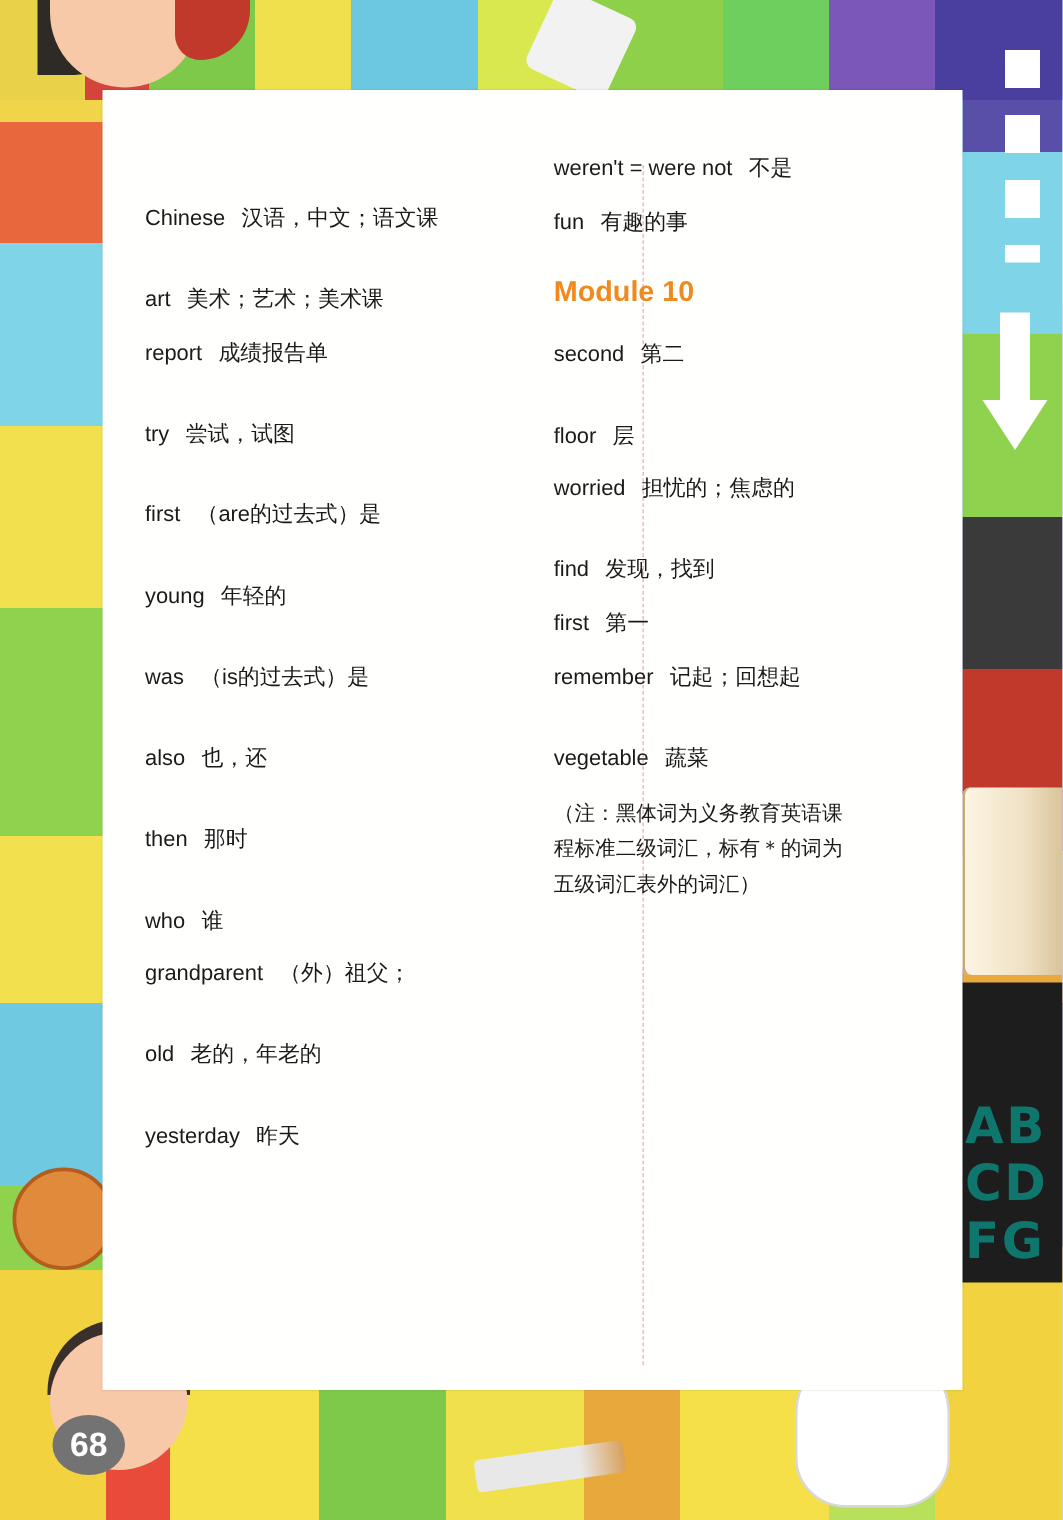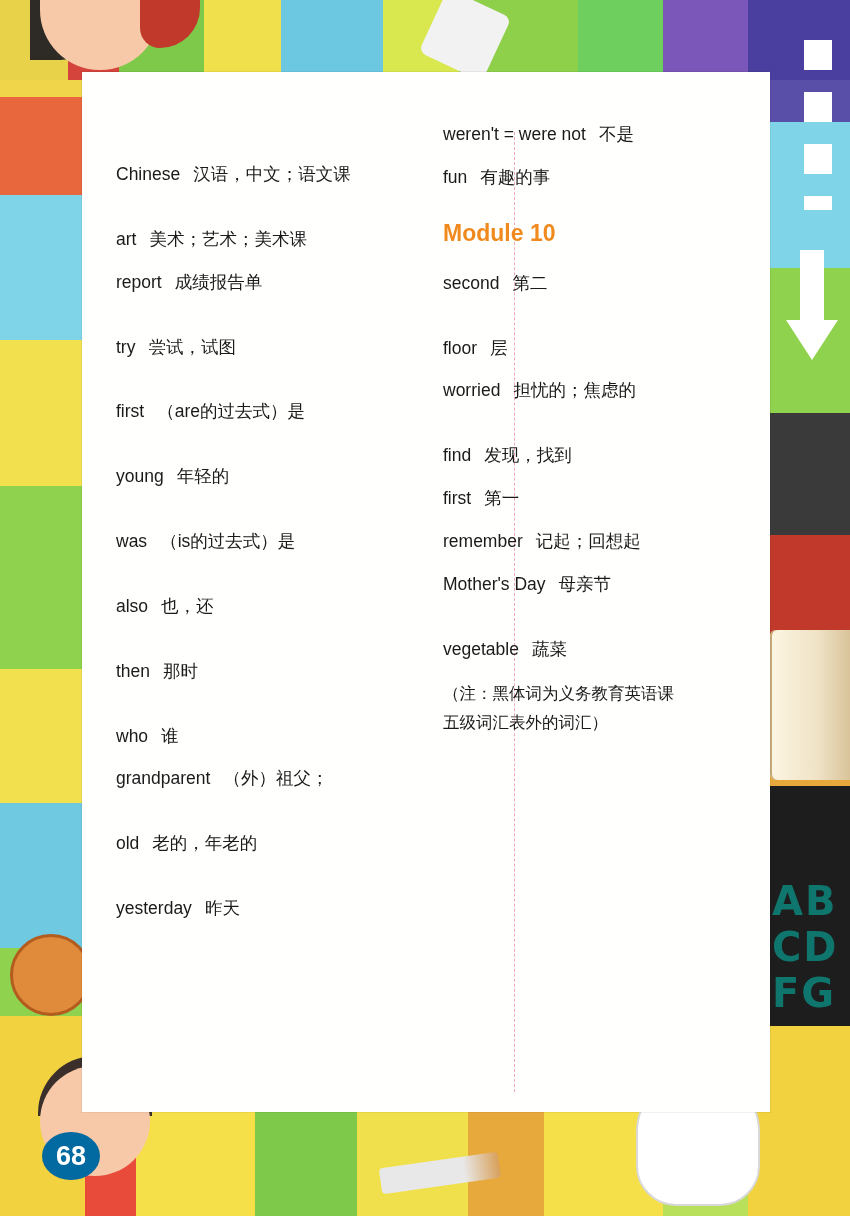--- a/index.html
+++ b/index.html
@@ -261,21 +261,21 @@
     line-height: 1.75;
   }
   .note .line2 { display: block; }
 
   .page-number {
     position: absolute;
     left: 42px;
     bottom: 36px;
     width: 58px;
     height: 48px;
-    background: #0369a1;
+    background: #737373;
     border-radius: 50%;
     color: #ffffff;
     font-size: 27px;
     font-weight: bold;
     display: flex;
     align-items: center;
     justify-content: center;
     font-family: "Liberation Sans", sans-serif;
   }
 </style>
@@ -381,29 +381,27 @@
         </div>
         <div class="entry bold">
           <span>find</span><span class="gap"></span><span>发现，找到</span>
         </div>
         <div class="entry">
           <span>first</span><span class="gap"></span><span>第一</span>
         </div>
         <div class="entry">
           <span>remember</span><span class="gap"></span><span>记起；回想起</span>
         </div>
-        <div class="entry">
-          <span>Mother's Day</span><span class="gap"></span><span>母亲节</span>
-        </div>
         <div class="entry bold">
           <span>vegetable</span><span class="gap"></span><span>蔬菜</span>
         </div>
 
         <div class="note">
           <span class="line2">（注：黑体词为义务教育英语课</span>
+          <span class="line2">程标准二级词汇，标有＊的词为</span>
           <span class="line2">五级词汇表外的词汇）</span>
         </div>
 
       </div>
     </div>
   </div>
 
   <div class="page-number">68</div>
 </div>
 

